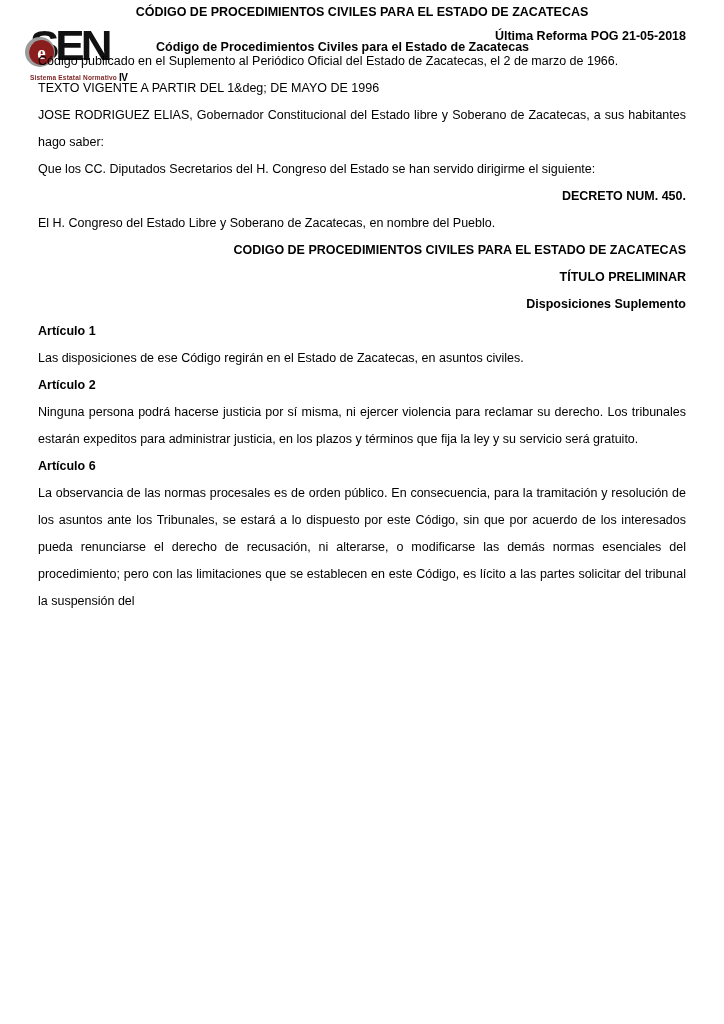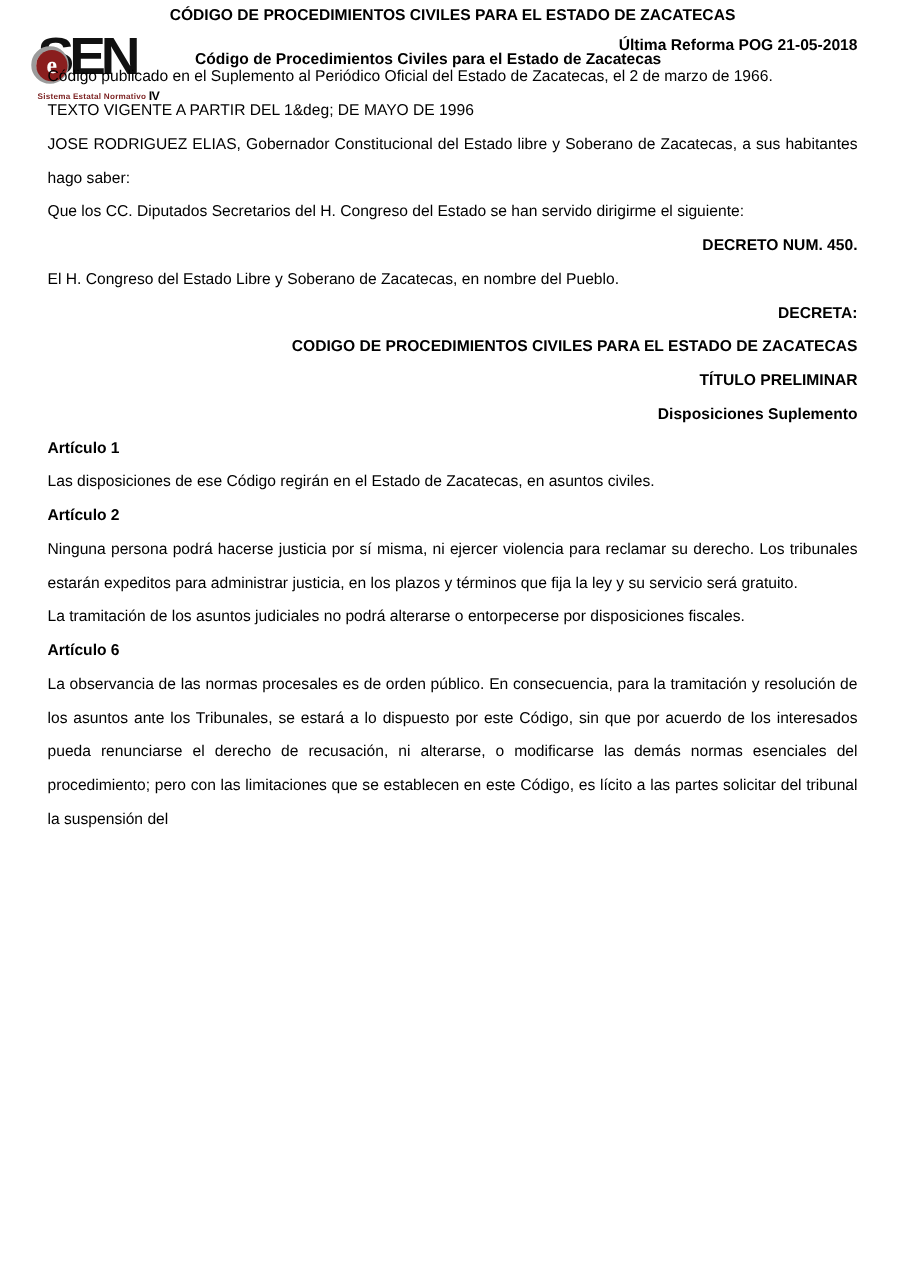--- a/index.html
+++ b/index.html
@@ -176,32 +176,30 @@
     <p class="line mt-published">Código publicado en el Suplemento al Periódico Oficial del Estado de Zacatecas, el 2 de marzo de 1966.</p>
     <p class="line">TEXTO VIGENTE A PARTIR DEL 1&amp;deg; DE MAYO DE 1996</p>
 
     <p class="para mt-governor">JOSE RODRIGUEZ ELIAS, Gobernador Constitucional del Estado libre y Soberano de Zacatecas, a sus habitantes hago saber:</p>
 
     <p class="line mt-congress">Que los CC. Diputados Secretarios del H. Congreso del Estado se han servido dirigirme el siguiente:</p>
 
     <div class="center-bold mt-decreto">DECRETO NUM. 450.</div>
     <p class="line">El H. Congreso del Estado Libre y Soberano de Zacatecas, en nombre del Pueblo.</p>
 
-    <div class="center-bold mt-decreta">DECRETA:</div>
     <div class="center-bold">CODIGO DE PROCEDIMIENTOS CIVILES PARA EL ESTADO DE ZACATECAS</div>
 
     <div class="center-bold mt-titulo">TÍTULO PRELIMINAR</div>
     <div class="center-bold">Disposiciones Suplemento</div>
 
     <div class="line bold mt-art1">Artículo 1</div>
     <p class="para">Las disposiciones de ese Código regirán en el Estado de Zacatecas, en asuntos civiles.</p>
 
     <div class="line bold mt-art">Artículo 2</div>
     <p class="para">Ninguna persona podrá hacerse justicia por sí misma, ni ejercer violencia para reclamar su derecho. Los tribunales estarán expeditos para administrar justicia, en los plazos y términos que fija la ley y su servicio será gratuito.</p>
-    <p class="para">La tramitación de los asuntos judiciales no podrá alterarse o entorpecerse por disposiciones fiscales.</p>
 
     <div class="line bold mt-art">Artículo 6</div>
     <p class="para">La observancia de las normas procesales es de orden público. En consecuencia, para la tramitación y resolución de los asuntos ante los Tribunales, se estará a lo dispuesto por este Código, sin que por acuerdo de los interesados pueda renunciarse el derecho de recusación, ni alterarse, o modificarse las demás normas esenciales del procedimiento; pero con las limitaciones que se establecen en este Código, es lícito a las partes solicitar del tribunal la suspensión del</p>
 
   </div>
 
   <div class="doc-footer">
     <span>Página 1/308</span>
   </div>
 

